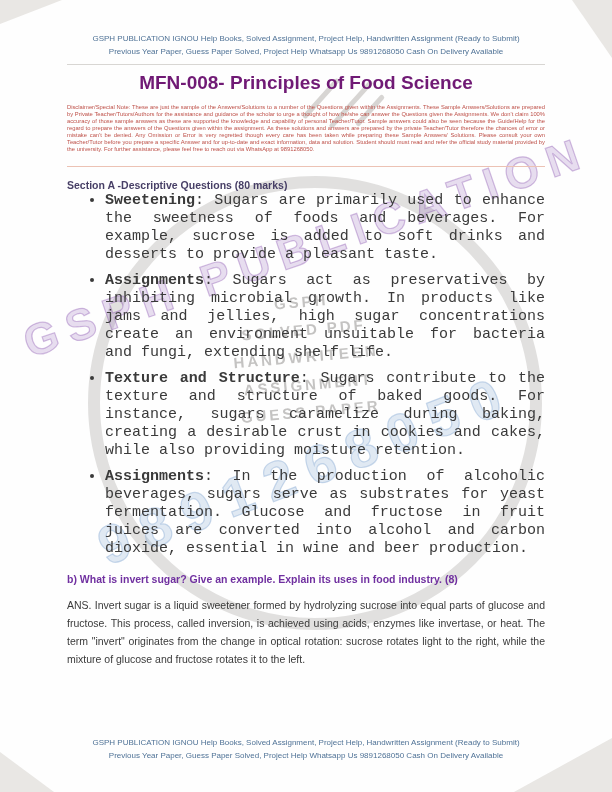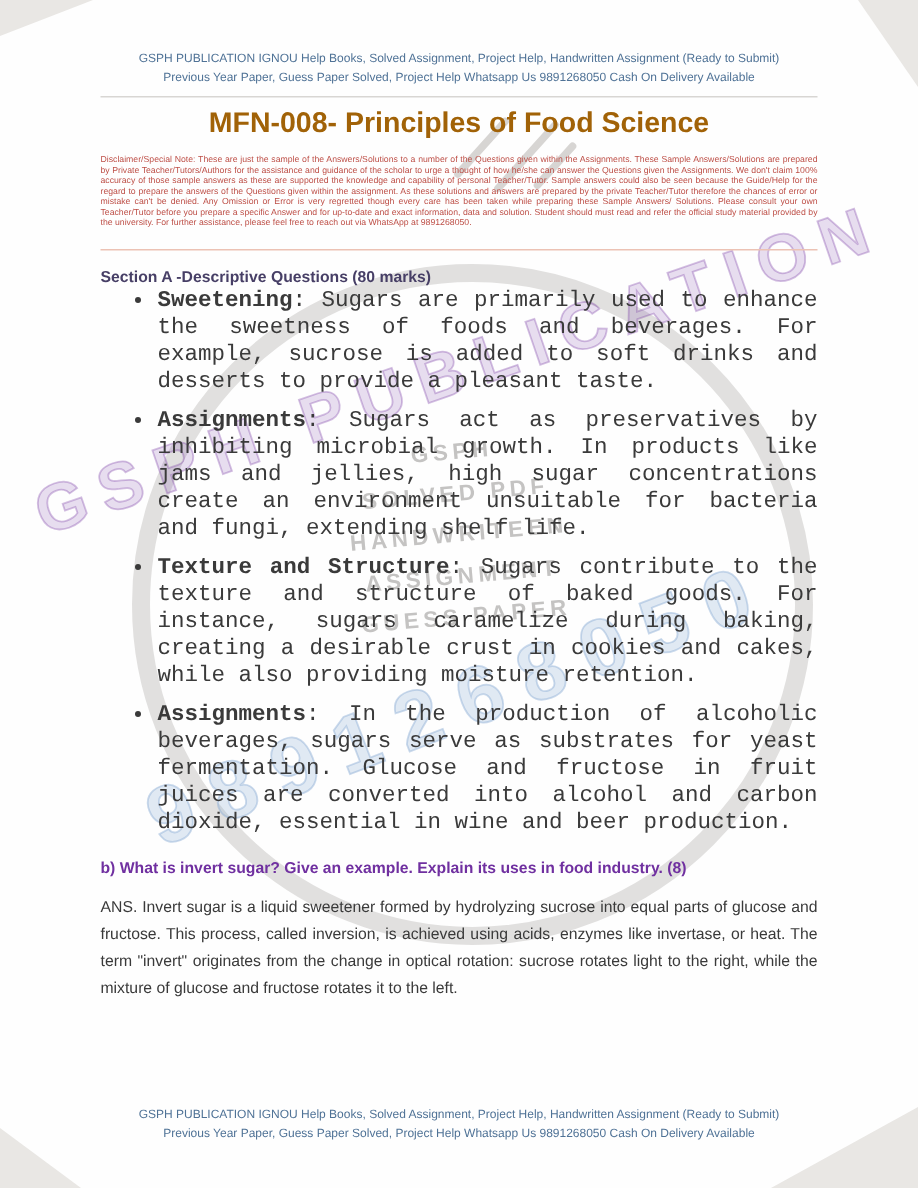--- a/index.html
+++ b/index.html
@@ -47,21 +47,21 @@
   .content { position:relative; z-index:1; margin:0 67px; padding-top:32px; }
   .header, .footer {
     text-align:center; font-weight:normal; font-size:8px; line-height:13px;
     color:#4f7296;
   }
   .footer { position:absolute; z-index:1; left:67px; right:67px; bottom:30px; }
   .rule-gray { border-top:1px solid #d8d6d3; margin-top:6px; }
   .rule-pink { border-top:1px solid #ecc2b4; margin-top:13px; }
   .title {
     margin:6px 0 0; text-align:center; font-size:19px; font-weight:bold;
-    color:#a16207; line-height:24px;
+    color:#701a75; line-height:24px;
   }
   .disclaimer {
     margin:9px 0 0; font-size:5.8px; line-height:7px; text-align:justify;
     color:#bd4e46; font-weight:normal;
   }
   .section {
     margin:11px 0 0; font-size:10.5px; font-weight:bold; color:#473f66;
     line-height:14px;
   }
   .question {

